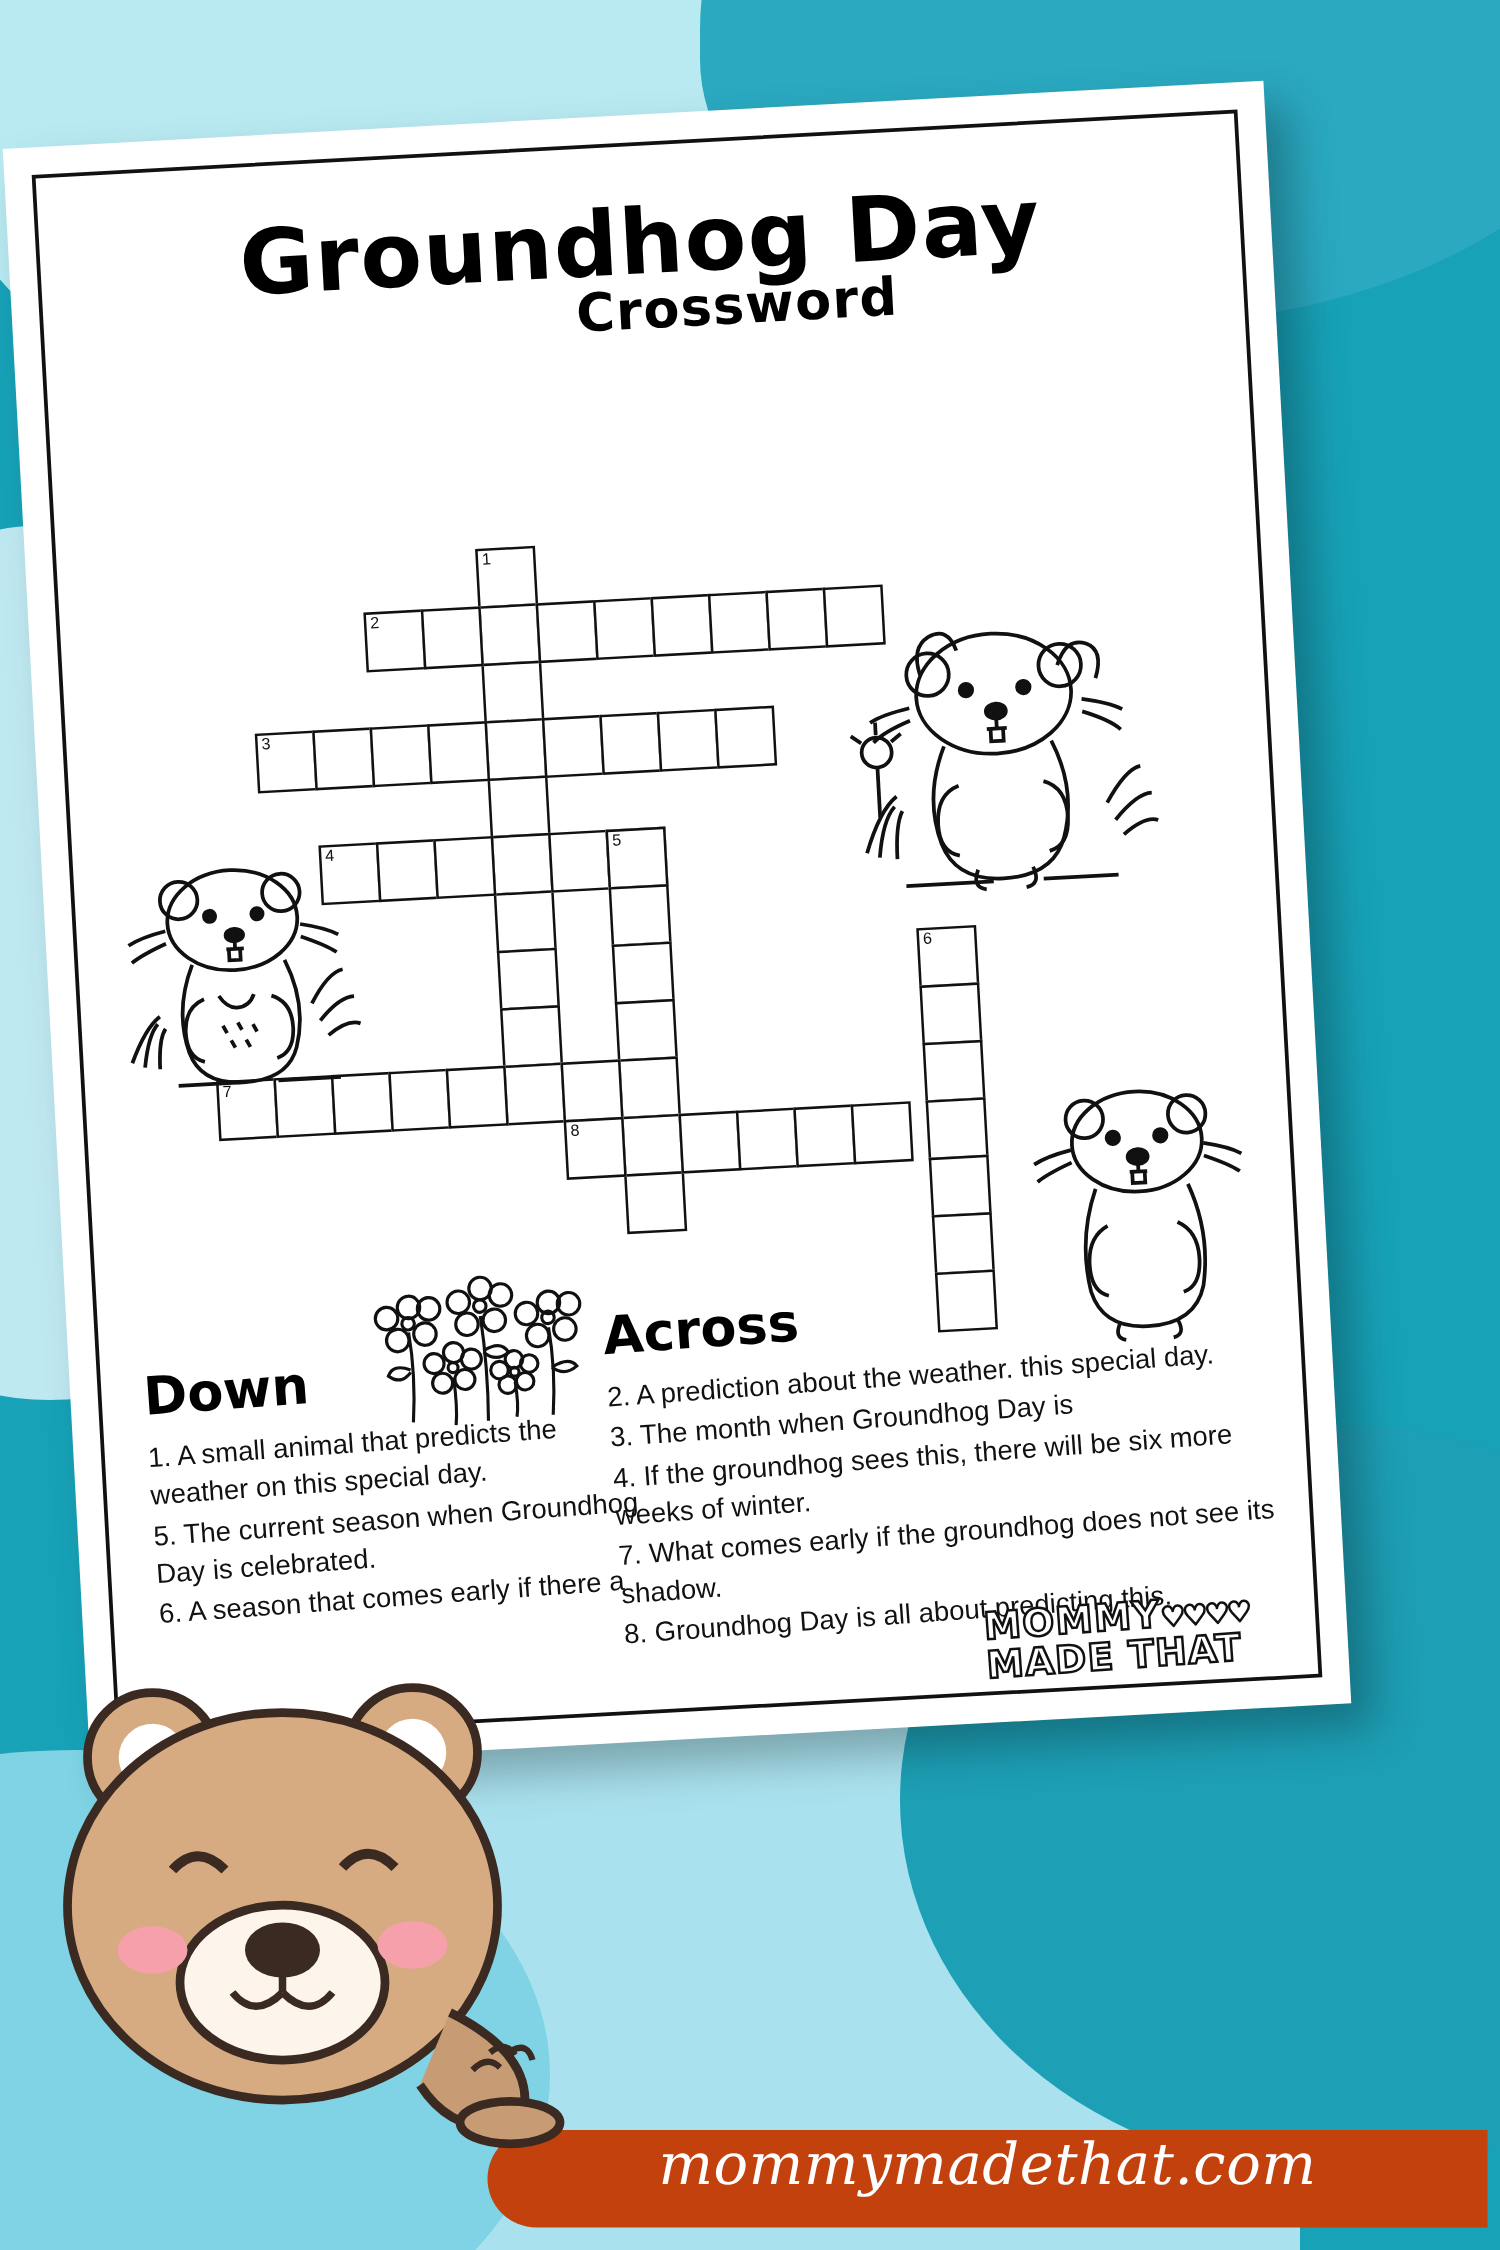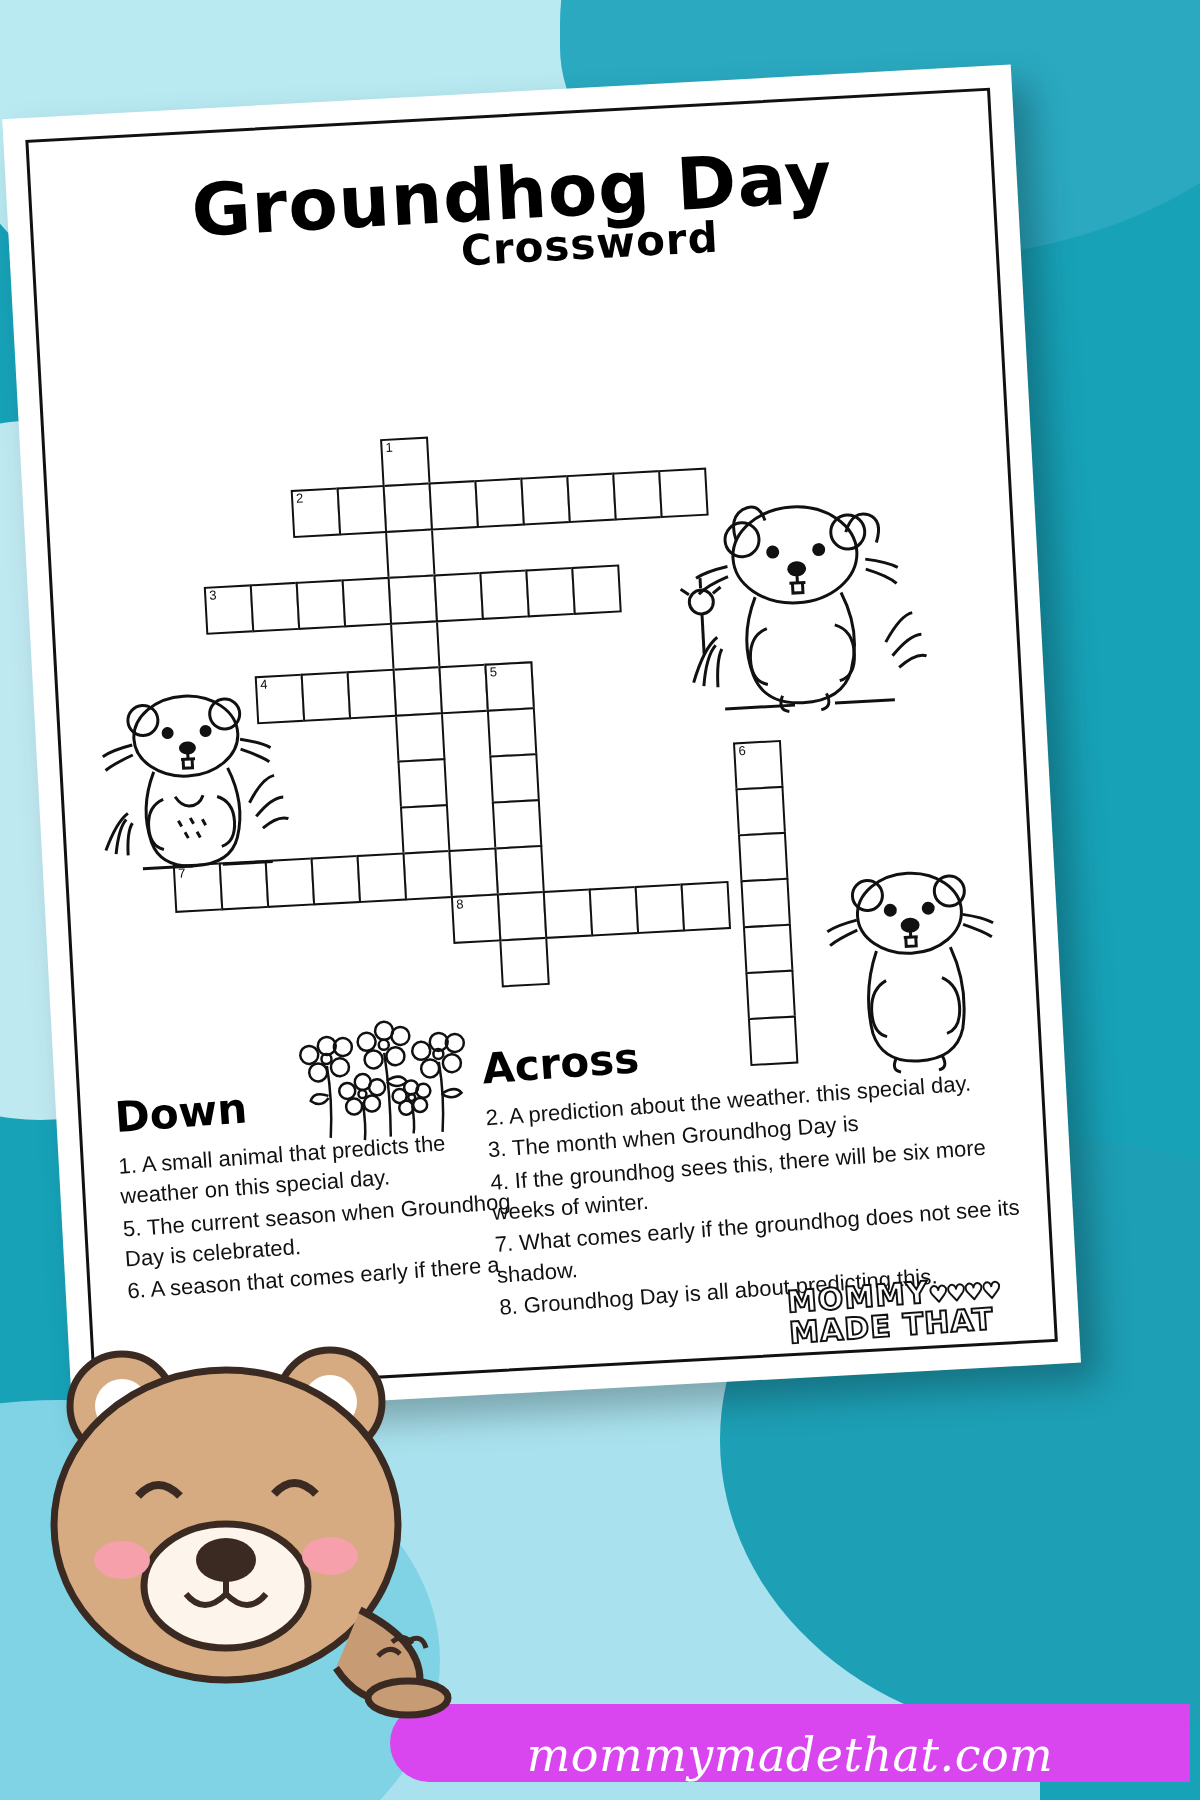--- a/index.html
+++ b/index.html
@@ -223,24 +223,24 @@
     z-index: 6;
   }
 
   
   #url-bar {
     position: absolute;
     left: 390px;
     bottom: 18px;
     width: 800px;
     height: 78px;
-    background: #d946ef;
+    background: #c2410c;
     border-radius: 42px 0 0 42px;
     display: flex;
-    align-items: flex-end;
+    align-items: flex-start;
     justify-content: center;
     z-index: 5;
   }
   #url-text {
     font-family: "DejaVu Serif", serif;
     font-style: italic;
     font-size: 46px;
     color: #ffffff;
     letter-spacing: 0.5px;
   }

